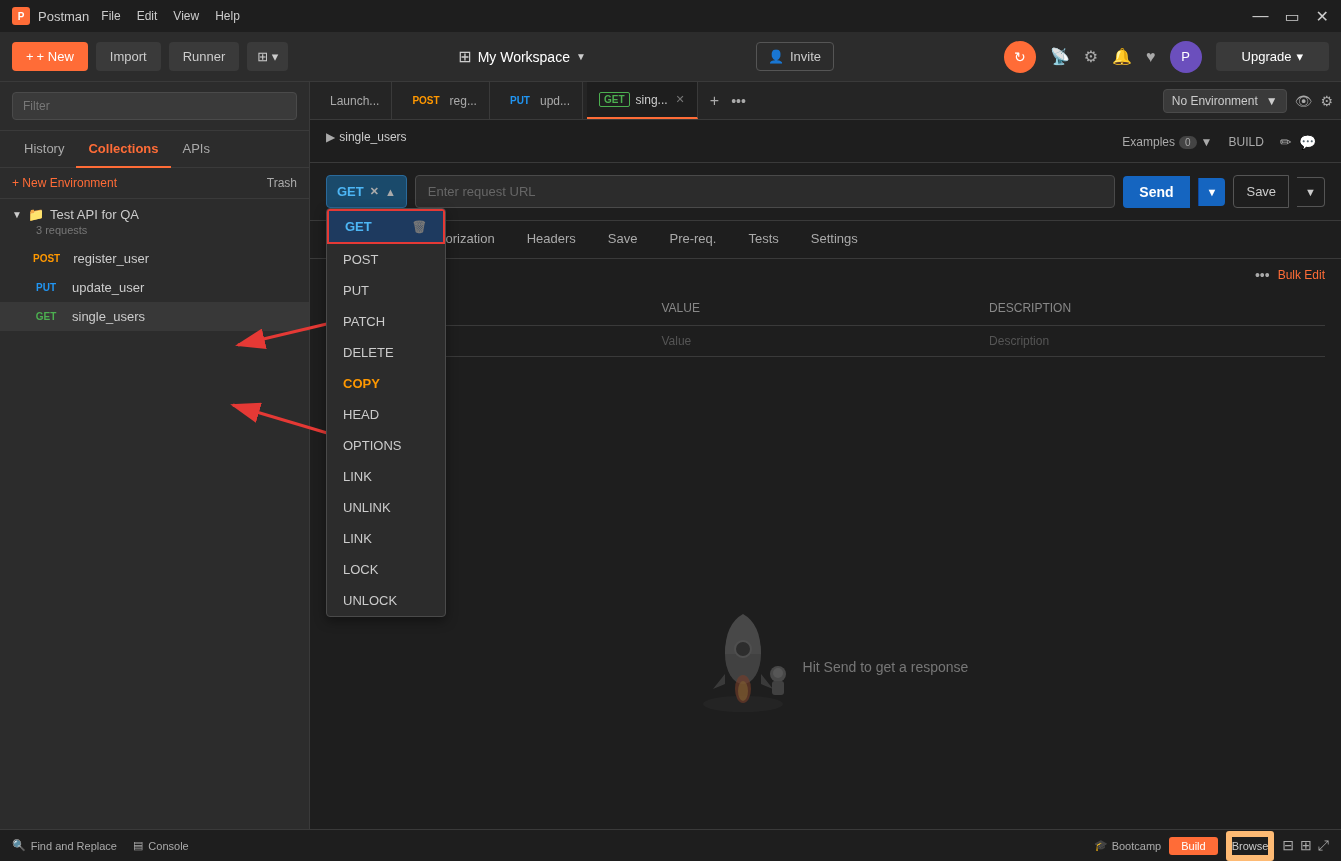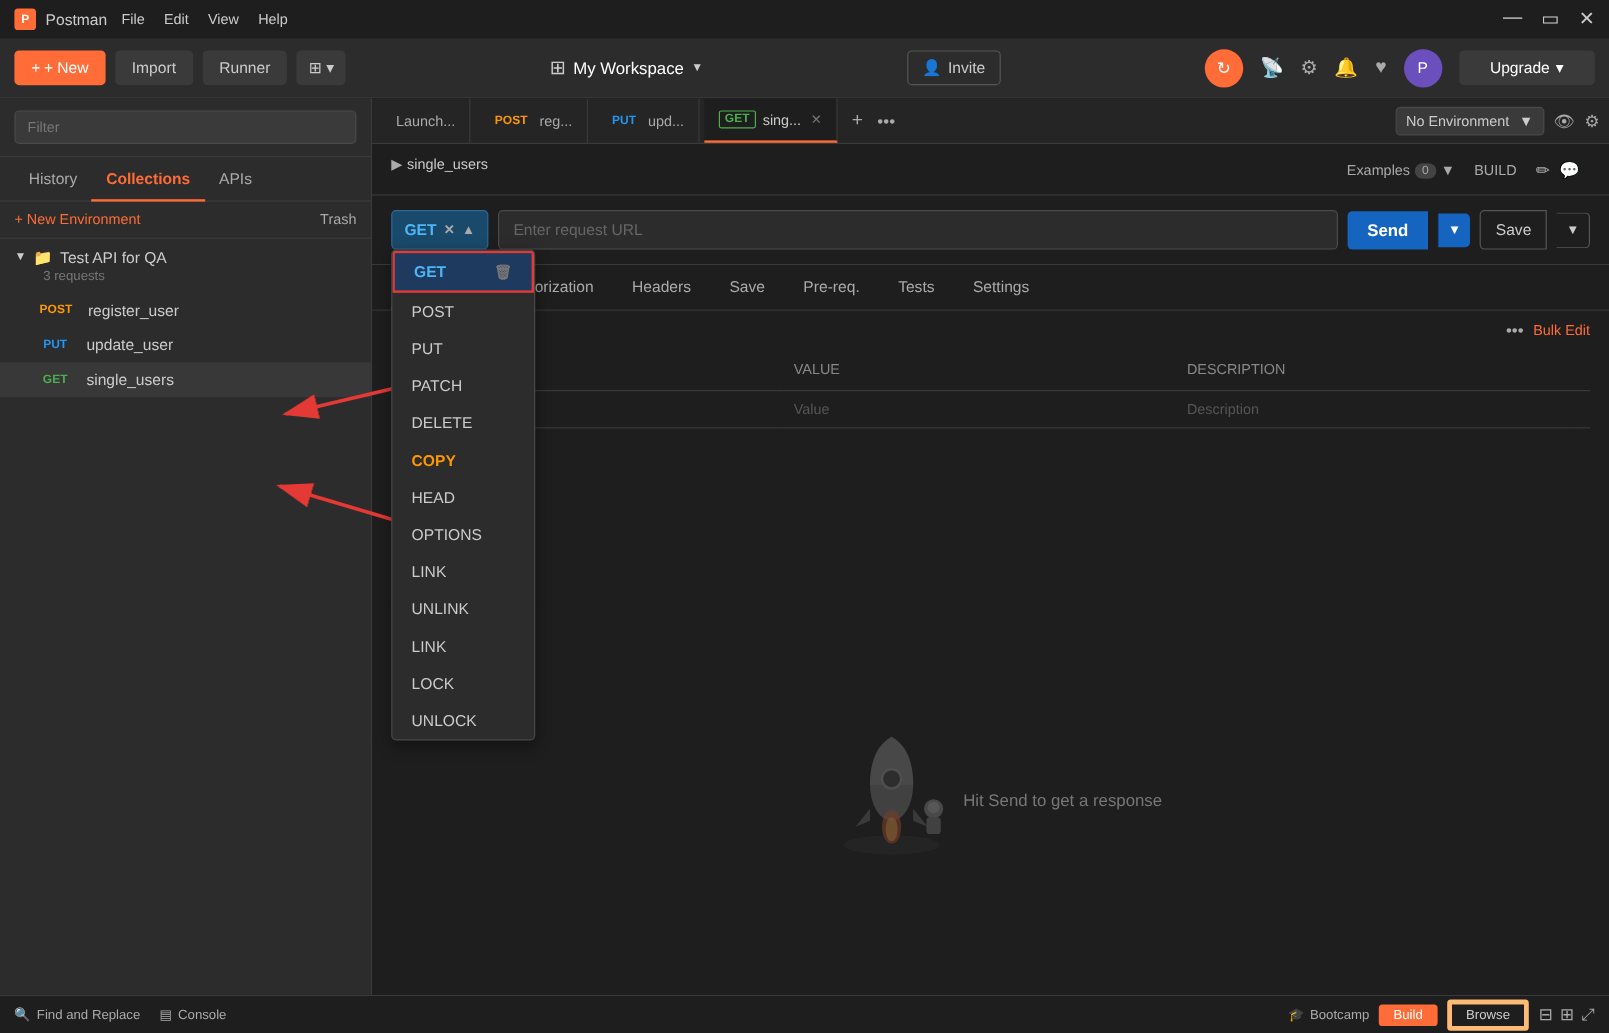--- a/index.html
+++ b/index.html
@@ -515,23 +515,23 @@
       background: #ff6c37;
       color: white;
       border: none;
       padding: 3px 12px;
       border-radius: 3px;
       cursor: pointer;
       font-size: 11px;
     }
     .btn-browse {
       background: transparent;
-      border: 4px solid #fdba74;
-      color: #ccc;
-      padding: 3px 12px;
+      border: 6px solid #fdba74;
+      color: #ccc;
+      padding: 3px 0;
       border-radius: 3px;
       cursor: pointer;
       font-size: 11px;
     }
     .bottom-icons { display: flex; gap: 6px; color: #aaa; font-size: 14px; }
 
     
     .method-dropdown-menu::-webkit-scrollbar { width: 6px; }
     .method-dropdown-menu::-webkit-scrollbar-track { background: #2c2c2c; }
     .method-dropdown-menu::-webkit-scrollbar-thumb { background: #555; border-radius: 3px; }

